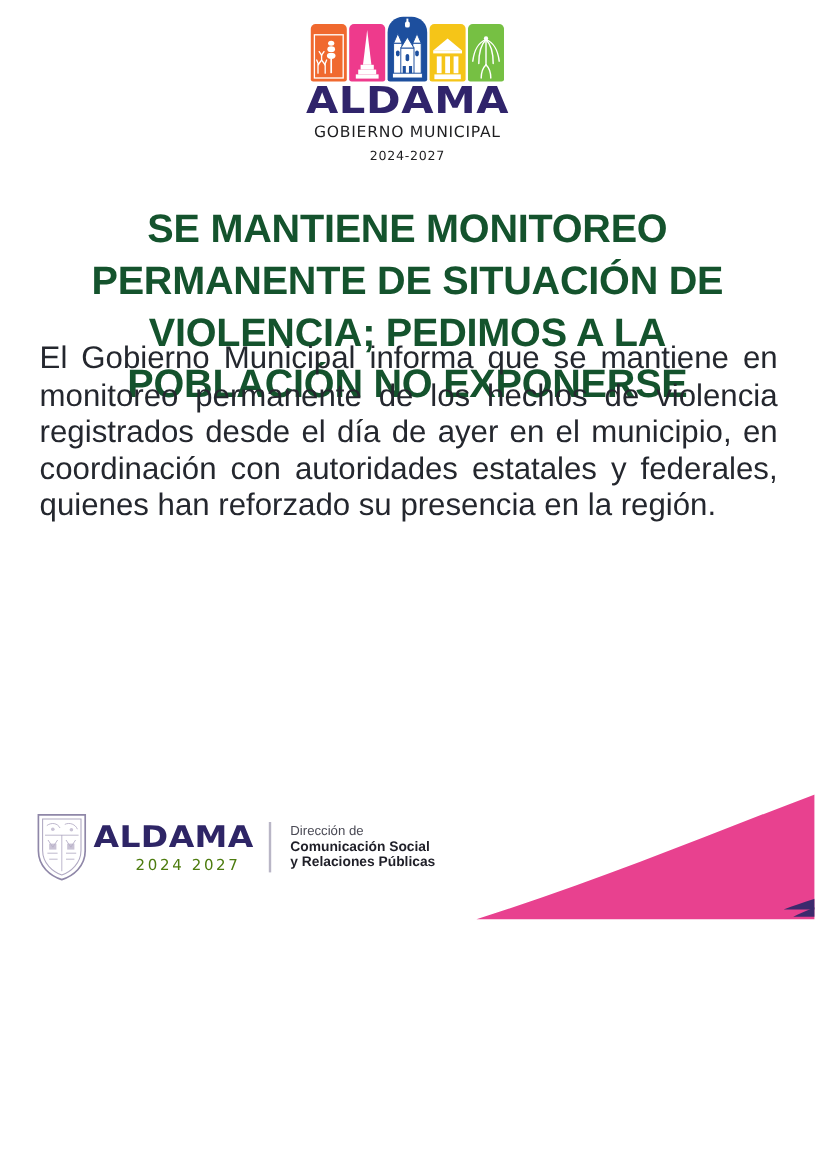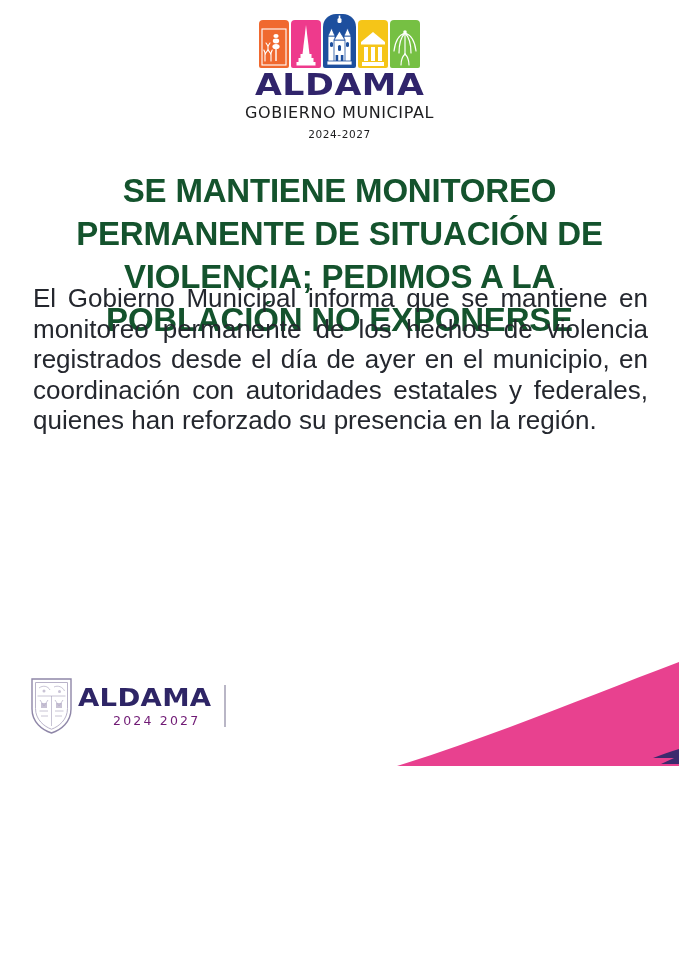--- a/index.html
+++ b/index.html
@@ -53,21 +53,21 @@
     font-family: "DejaVu Sans", sans-serif;
     font-weight: bold;
     font-size: 31px;
     letter-spacing: 0.5px;
     color: #30246b;
     line-height: 1;
     margin-top: 1px;
     transform: scaleX(1.12);
   }
   .logo-sub {
-    font-size: 16px;
+    font-size: 13px;
     letter-spacing: 0.6px;
     color: #1d1d1f;
     margin-top: 3px;
     font-weight: 500;
   }
   .logo-years {
     font-size: 10.5px;
     letter-spacing: 0.6px;
     color: #1d1d1f;
     margin-top: 6px;
@@ -136,21 +136,21 @@
     font-family: "DejaVu Sans", sans-serif;
     font-weight: bold;
     font-size: 25px;
     color: #2e2566;
     line-height: 1;
     letter-spacing: 0.3px;
     transform: scaleX(1.1);
   }
   .footer-years {
     font-size: 12.5px;
-    color: #701a75;
+    color: #4d7c0f;
     letter-spacing: 2.2px;
     margin-top: 3px;
     font-weight: 500;
     margin-left: 24px;
   }
   .footer-divider {
     width: 1.5px;
     height: 42px;
     background: #b9b6c6;
     margin: 0 9px 0 12px;
@@ -297,15 +297,20 @@
       </g>
     </svg>
 
     <div class="footer-word">
       <div class="footer-aldama">ALDAMA</div>
       <div class="footer-years">2024   2027</div>
     </div>
 
     <div class="footer-divider"></div>
 
+    <div class="footer-dept">
+      <div class="dept-line1">Dirección de</div>
+      <div class="dept-line2">Comunicación Social</div>
+      <div class="dept-line3">y Relaciones Públicas</div>
+    </div>
   </div>
 
 </div>
 
 </body></html>

